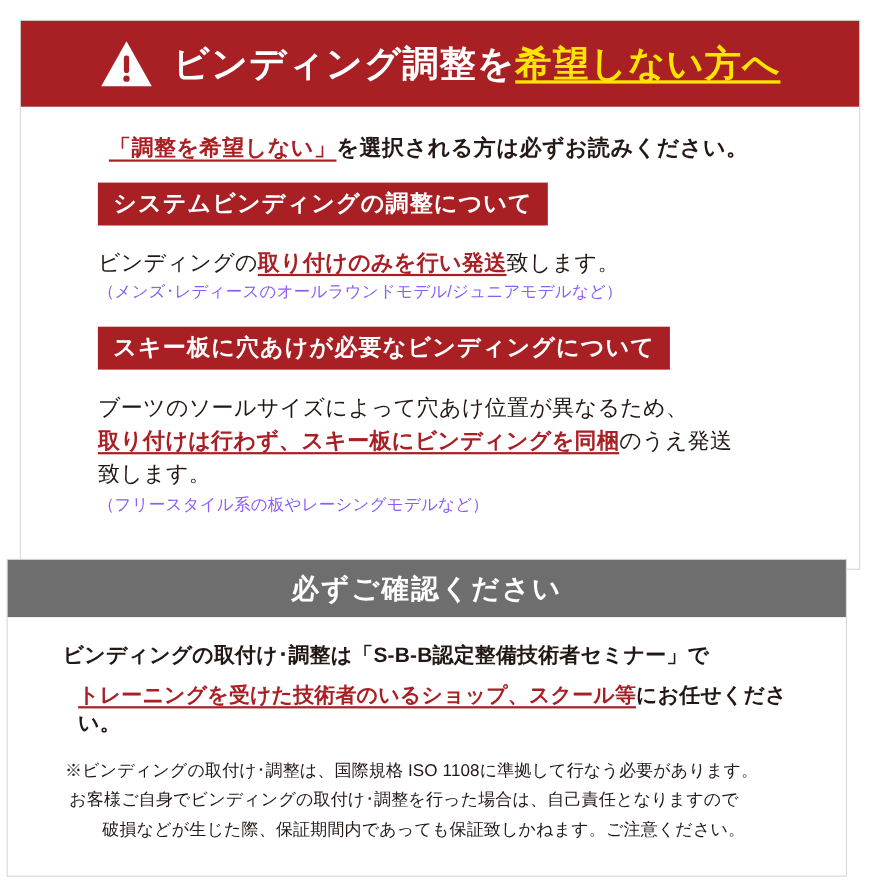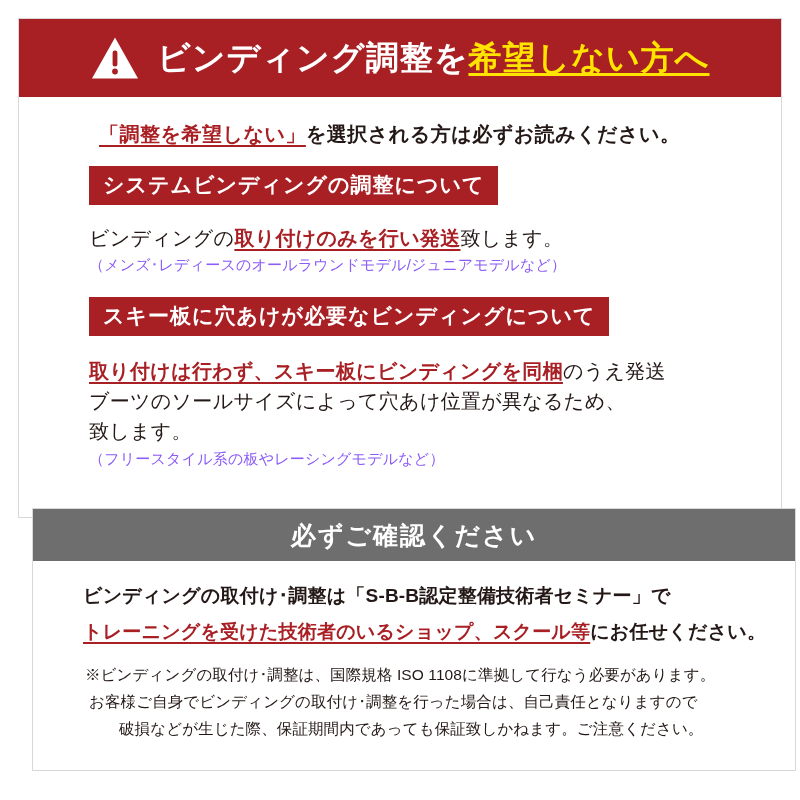--- a/index.html
+++ b/index.html
@@ -130,21 +130,21 @@
     font-weight: bold;
     text-decoration: underline;
     text-decoration-color: #a81f24;
     text-underline-offset: 4px;
     text-decoration-thickness: 2px;
   }
 
   
   .card-bottom {
     position: absolute;
-    left: 32px;
+    left: 6px;
     top: 508px;
     width: 764px;
     border: 1px solid #d8d8d8;
     box-sizing: border-box;
     background: #ffffff;
   }
   .gray-banner {
     background: #6e6e6e;
     height: 52px;
     display: flex;
@@ -163,21 +163,21 @@
   }
   .b-line1 {
     font-size: 19px;
     font-weight: bold;
     margin: 0 0 10px 26px;
     letter-spacing: .2px;
   }
   .b-line2 {
     font-size: 19px;
     font-weight: bold;
-    margin: 0 0 18px 26px;
+    margin: 0 0 18px 40px;
     letter-spacing: .2px;
   }
   .b-line2 .ul-red {
     color: #a81f24;
     text-decoration: underline;
     text-decoration-color: #a81f24;
     text-underline-offset: 4px;
     text-decoration-thickness: 2px;
   }
   .b-note {
@@ -216,22 +216,22 @@
       <p class="lead"><span class="ul-red">「調整を希望しない」</span><span>を選択される方は必ずお読みください。</span></p>
 
       
       <div class="subhead">システムビンディングの調整について</div>
       <p class="para"><span>ビンディングの</span><span class="ul-red">取り付けのみを行い発送</span><span>致します。</span></p>
       <p class="note">（メンズ･レディースのオールラウンドモデル/ジュニアモデルなど）</p>
 
       
       <div class="subhead">スキー板に穴あけが必要なビンディングについて</div>
       <div class="para-block">
+        <div>ブーツのソールサイズによって穴あけ位置が異なるため、</div>
         <div><span class="ul-red">取り付けは行わず、スキー板にビンディングを同梱</span><span>のうえ発送</span></div>
-        <div>ブーツのソールサイズによって穴あけ位置が異なるため、</div>
         <div>致します。</div>
       </div>
       <p class="note">（フリースタイル系の板やレーシングモデルなど）</p>
 
     </div>
   </div>
 
   <div class="card-bottom">
 
     <div class="gray-banner">

